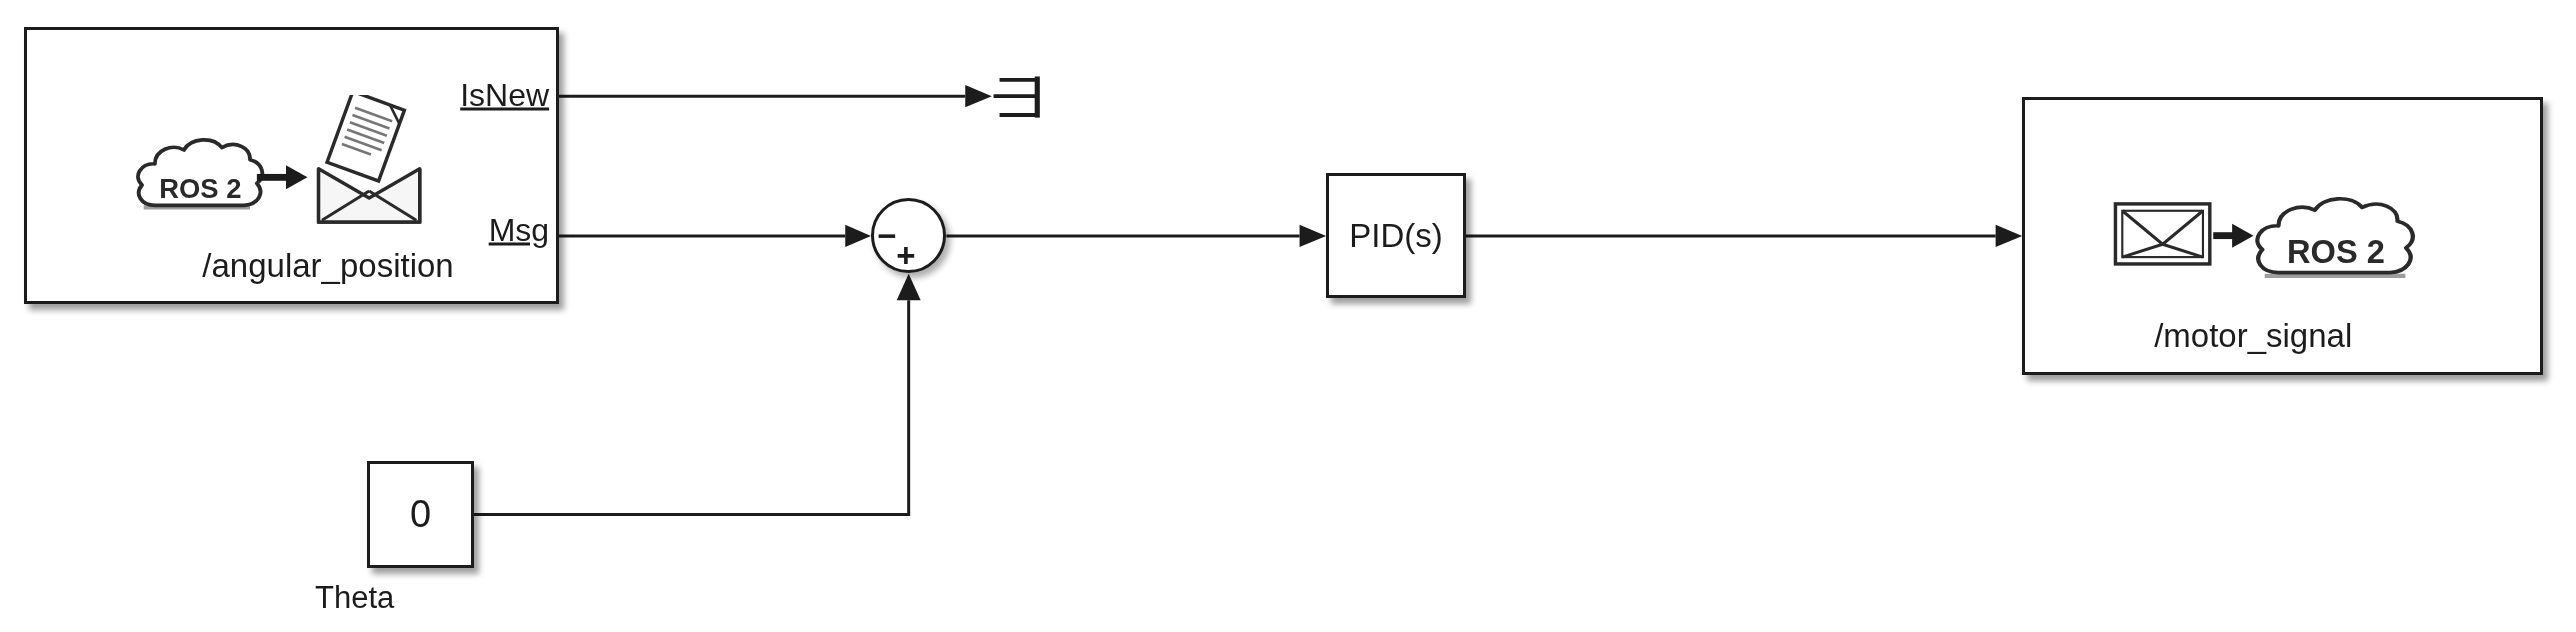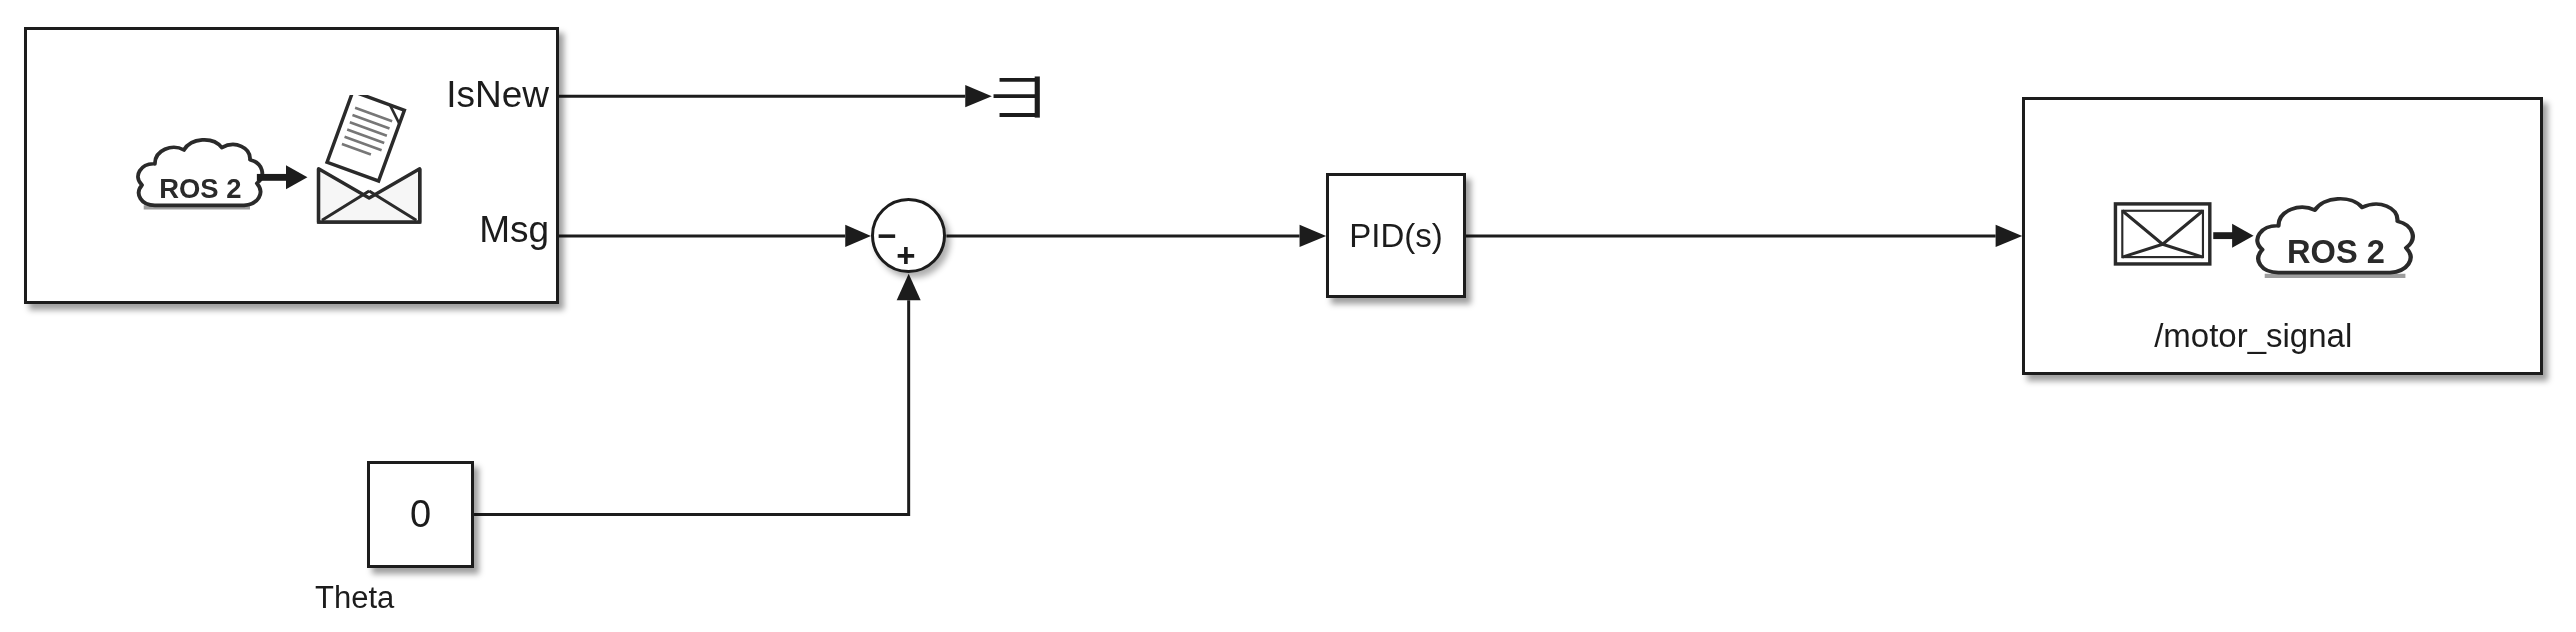--- a/index.html
+++ b/index.html
@@ -53,23 +53,24 @@
     font-size: 33px;
     font-weight: 700;
     transform: translate(-50%, -50%);
     line-height: 1;
   }
   .sum .minus { left: 13px; top: 34px; }
   .sum .plus  { left: 32px; top: 54px; }
   .port-label {
     position: absolute;
     right: 6.9px;
-    font-size: 37px;
+    font-size: 32px;
     transform: translateY(-50%);
     white-space: nowrap;
+    text-decoration: underline;
   }
   .port-isnew { top: 65px; }
   .port-msg   { top: 200px; }
   .block-name {
     position: absolute;
     text-align: center;
     font-size: 33px;
     line-height: 33px;
     white-space: nowrap;
   }
@@ -136,20 +137,21 @@
           <rect x="243" y="4" width="64" height="88" fill="#ffffff" stroke="#2a2a2a" stroke-width="4"></rect>
           <path d="M252,21 H298 M252,30 H298 M252,39 H298 M252,48 H298 M252,57 H298 M252,66 H288" stroke="#777777" stroke-width="3" fill="none"></path>
           <path d="M289,4 L307,21" stroke="#2a2a2a" stroke-width="3" fill="none"></path>
         </g>
         <path d="M220,86 L279,120 L338,86 L338,148 L220,148 Z" fill="#f6f6f6" stroke="#2a2a2a" stroke-width="4" stroke-linejoin="round"></path>
         <path d="M224,146 L279,112 M334,146 L279,112" stroke="#2a2a2a" stroke-width="3.5" fill="none"></path>
       </g>
     </svg>
     <span class="port-label port-isnew">IsNew</span>
     <span class="port-label port-msg">Msg</span>
+    <div class="block-name sub-name">/angular_position</div>
   </div>
 
   <div class="sum">
     <span class="sign minus">−</span>
     <span class="sign plus">+</span>
   </div>
 
   <div class="block pid">
     <span>PID(s)</span>
   </div>

